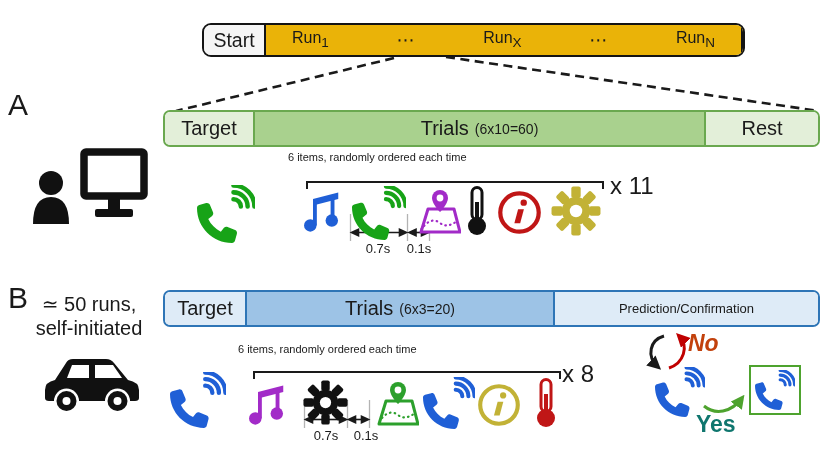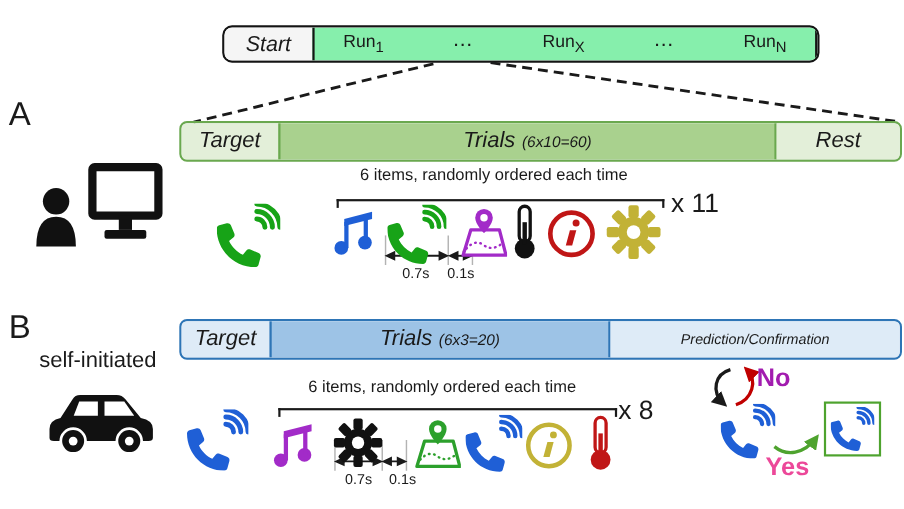--- a/index.html
+++ b/index.html
@@ -5,46 +5,46 @@
   html,body{margin:0;padding:0;background:#fff;}
   #fig{position:relative;width:822px;height:463px;background:#fff;overflow:hidden;
        font-family:"Liberation Sans",sans-serif;color:#1a1a1a;}
   .abs{position:absolute;}
   .nosel{user-select:none;}
 
   
   #timeline{left:202px;top:23px;width:543px;height:34px;display:flex;
     border:2.4px solid #141414;border-radius:9px;overflow:hidden;background:#f5f5f5;box-sizing:border-box;}
   .tl-cell{display:flex;align-items:center;justify-content:center;font-size:19.5px;}
-  .tl-end{width:80px;background:#f5f5f5;flex:none;font-style:italic;}
-  .tl-runs{flex:1;background:#86efac;border-left:2.2px solid #141414;border-right:2.2px solid #141414;
+  .tl-end{width:60px;background:#f5f5f5;flex:none;}
+  .tl-runs{flex:1;background:#eab308;border-left:2.2px solid #141414;border-right:2.2px solid #141414;
     display:flex;align-items:center;justify-content:space-between;padding:0 26px;}
   .tl-runs sub{font-size:13.5px;}
   .dots{font-size:18px;letter-spacing:1px;}
 
   
-  .phase-bar{height:37px;display:flex;border-radius:7px;overflow:hidden;box-sizing:border-box;font-style:italic;}
+  .phase-bar{height:37px;display:flex;border-radius:7px;overflow:hidden;box-sizing:border-box;}
   #bar-a{left:163px;top:110px;width:657px;border:2.4px solid #6aa84f;}
   #bar-b{left:163px;top:290px;width:657px;border:2.4px solid #2e75b6;}
   .ph-cell{display:flex;align-items:center;justify-content:center;font-size:20px;box-sizing:border-box;}
   #bar-a .light{background:#e3efd9;}
   #bar-a .mid{background:#a9d18e;border-left:2.2px solid #6aa84f;border-right:2.2px solid #6aa84f;}
   #bar-b .light{background:#deebf7;}
   #bar-b .mid{background:#9dc3e6;border-left:2.2px solid #2e75b6;border-right:2.2px solid #2e75b6;}
   .cnt{font-size:14px;margin-left:6px;}
 
   .seclabel{font-size:30px;line-height:1;}
   .note{font-size:20px;text-align:center;line-height:1.2;}
-  .caption{font-size:15px;text-align:center;white-space:nowrap;}
+  .caption{font-size:11px;text-align:left;white-space:nowrap;}
   .bracket{height:6px;border-top:2.2px solid #1a1a1a;border-left:2.2px solid #1a1a1a;border-right:2.2px solid #1a1a1a;}
   .repeat{font-size:24px;white-space:nowrap;}
   .dur{font-size:13px;text-align:center;white-space:nowrap;}
   .fb{font-size:23px;font-weight:bold;}
-  #no-label{color:#a21caf;}
-  #yes-label{color:#ec4899;}
+  #no-label{color:#c2410c;font-style:italic;}
+  #yes-label{color:#0f766e;}
   #confirm-box{left:749px;top:365px;width:52px;height:50px;border:2.6px solid #4ea32e;
     box-sizing:border-box;display:flex;align-items:center;justify-content:center;}
 
   
   .c-green{color:#17a317;} .c-blue{color:#1f5fd6;} .c-purple{color:#a22bc8;}
   .c-red{color:#c01616;} .c-olive{color:#c2b236;} .c-black{color:#111;}
   svg.icon{display:block;}
   #overlay{left:0;top:0;width:822px;height:463px;pointer-events:none;}
 </style>
 </head>
@@ -221,20 +221,21 @@
       <use href="#i-info"></use>
     </svg>
   <svg class="abs icon c-olive" style="left:551px;top:186px;" width="50" height="50">
       <use href="#i-gear"></use>
     </svg>
 
   <div class="abs dur" style="left:356px;top:241px;width:44px;">0.7s</div>
   <div class="abs dur" style="left:400px;top:241px;width:38px;">0.1s</div>
 
   <div class="abs seclabel" style="left:8px;top:283px;">B</div>
+  <div class="abs note" style="left:25px;top:292px;width:128px;">≃ 50 runs,</div>
   <div class="abs note" style="left:18px;top:316px;width:142px;">self-initiated</div>
   <svg class="abs icon c-black" style="left:40px;top:350px;" width="104" height="64">
       <use href="#i-car"></use>
     </svg>
 
   <div id="bar-b" class="abs phase-bar">
     <div class="ph-cell light" style="width:80px;">Target</div>
     <div class="ph-cell mid" style="width:310px;">
       <span>Trials</span>
         <span class="cnt">(6x3=20)</span>

